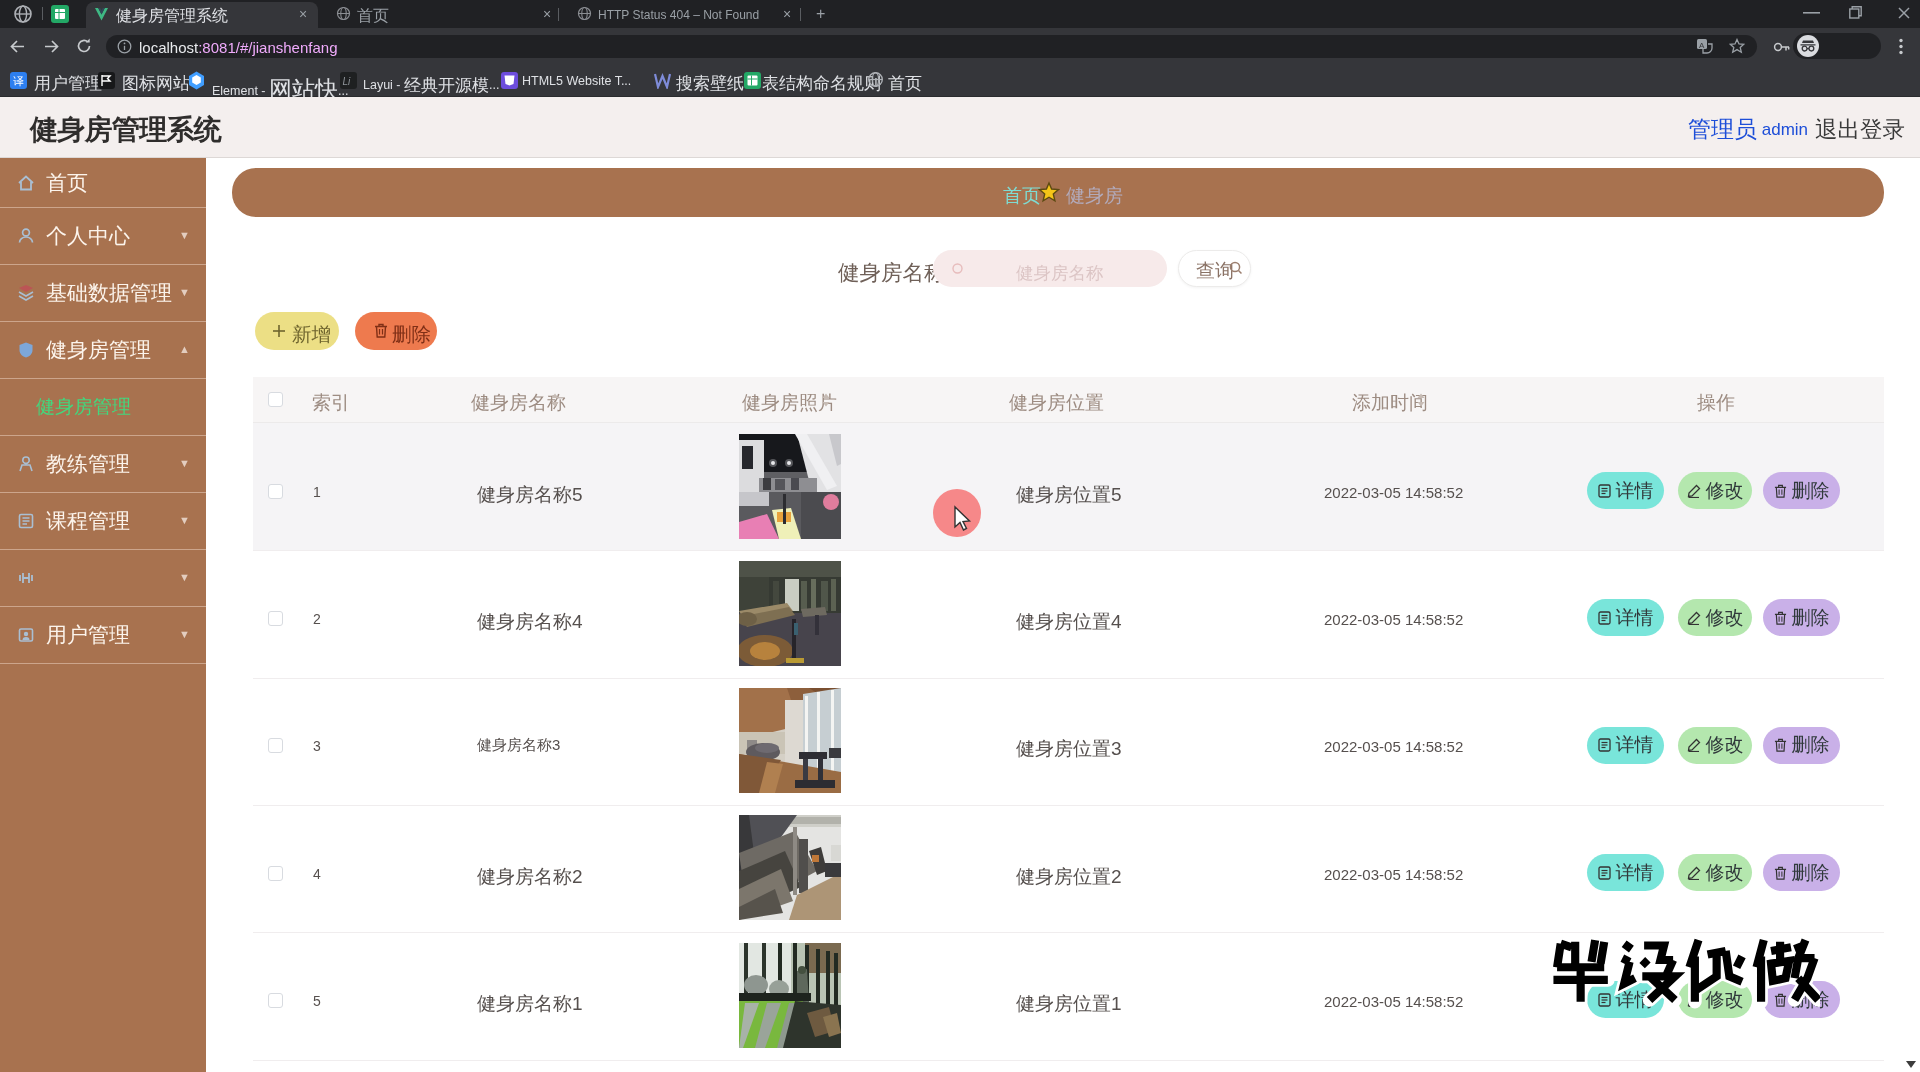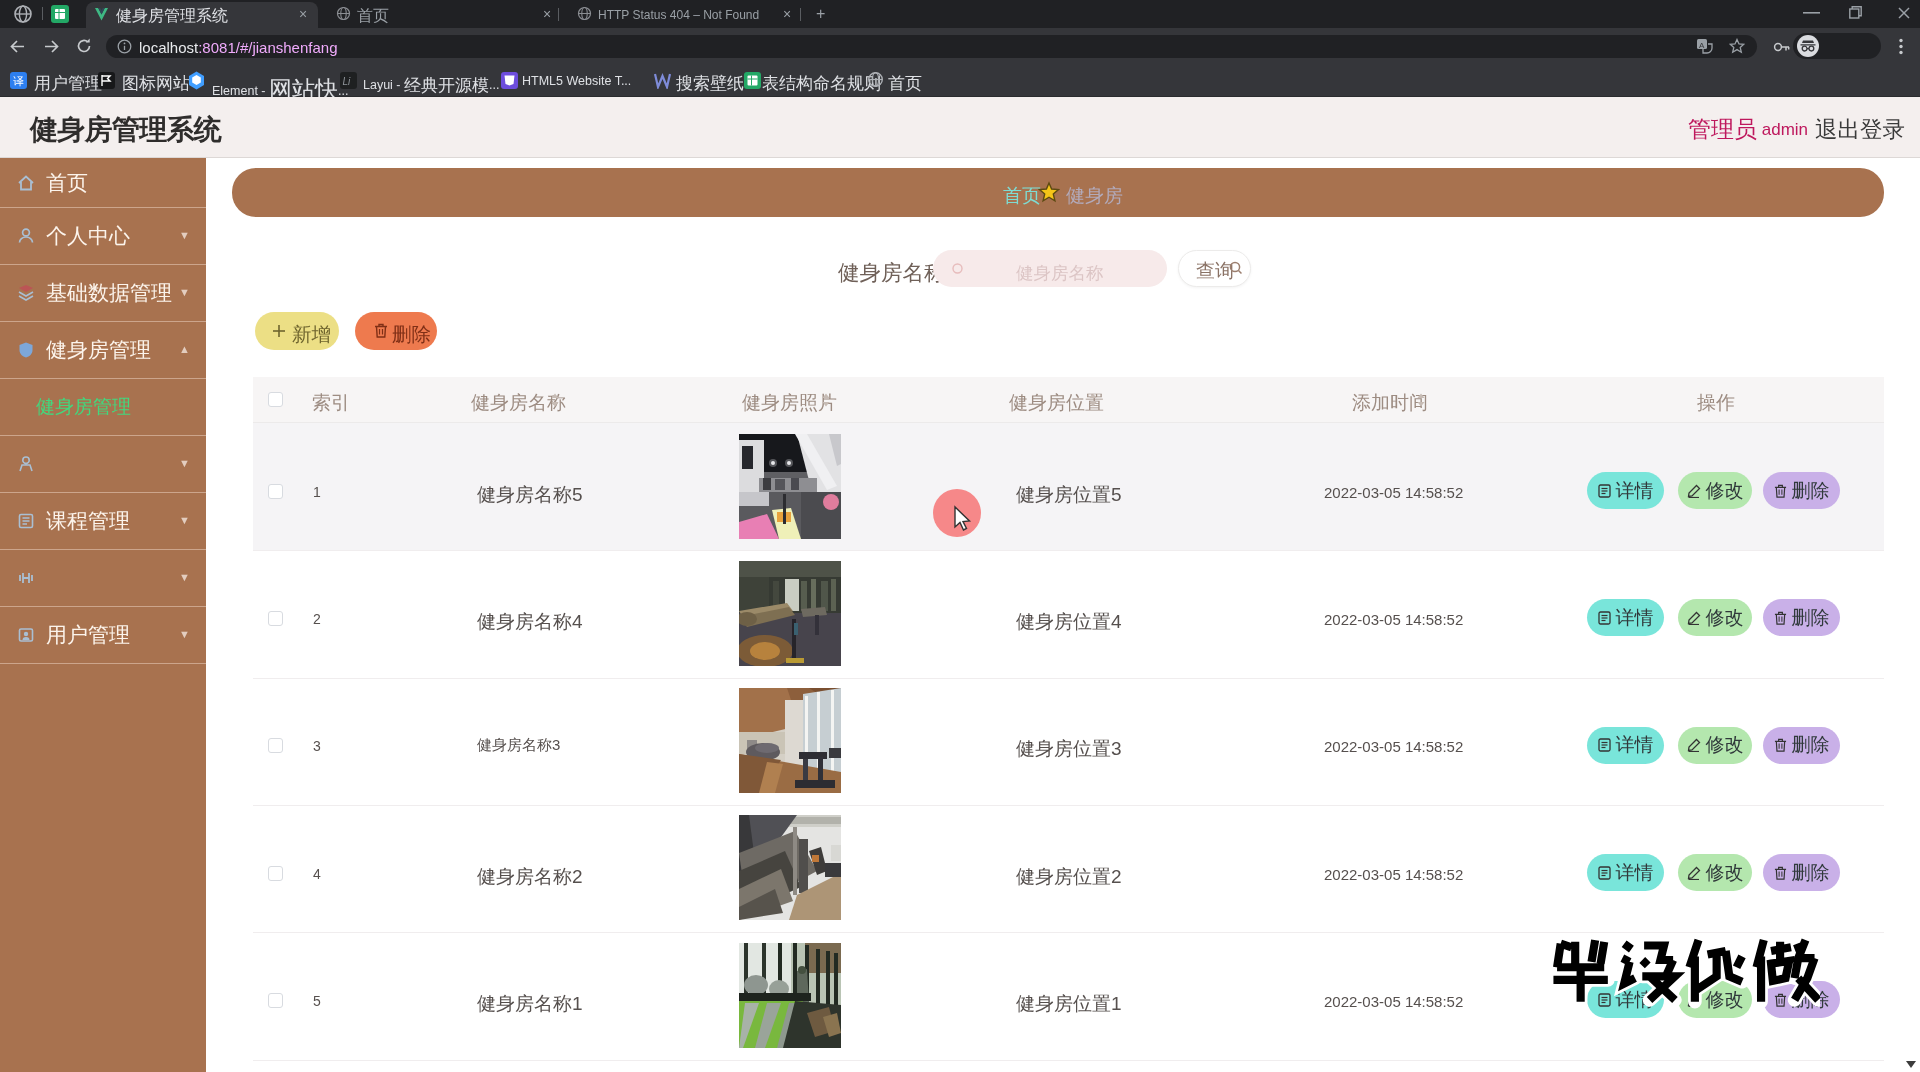--- a/index.html
+++ b/index.html
@@ -167,21 +167,21 @@
   <svg class="abs" style="left:867px;top:6px" width="17" height="17" viewBox="0 0 20 20">
       <circle cx="10" cy="10" r="8" fill="none" stroke="#aeb1b6" stroke-width="1.6"></circle>
       <ellipse cx="10" cy="10" rx="3.6" ry="8" fill="none" stroke="#aeb1b6" stroke-width="1.4"></ellipse>
       <line x1="2" y1="10" x2="18" y2="10" stroke="#aeb1b6" stroke-width="1.4"></line>
     </svg>
   <div class="abs tabtxt" style="left:888px;top:7px;font-size:17px">首页</div>
 </div>
 
 <div id="appheader">
   <div class="abs" style="left:30px;top:14px;font-size:28px;font-weight:bold;color:#2f2d2c;letter-spacing:-0.7px">健身房管理系统</div>
-  <div class="abs" style="left:1688px;top:17px;font-size:23px;color:#be185d">管理员<span style="font-size:17px;vertical-align:2px"> admin</span></div>
+  <div class="abs" style="left:1688px;top:17px;font-size:23px;color:#1d4ed8">管理员<span style="font-size:17px;vertical-align:2px"> admin</span></div>
   <div class="abs" style="left:1815px;top:17px;font-size:22.5px;color:#3a3a3a">退出登录</div>
 </div>
 
 <div id="sidebar">
     <div class="mi" style="top:0px;height:49px;line-height:49px;padding-left:46px;font-size:21px">首页</div>
     <svg class="mico" style="top:15.5px" viewBox="0 0 18 18">
       <path d="M2 9 L9 2.5 L16 9 M4 8 V15.5 H14 V8" fill="none" stroke="#a9bfd3" stroke-width="1.8"></path>
     </svg>
     <div class="mi" style="top:49px;height:57px;line-height:57px;padding-left:46px;font-size:21px">个人中心</div>
     <svg class="mico" style="top:68.5px" viewBox="0 0 18 18">
@@ -198,20 +198,21 @@
     <div class="chev" style="top:127.5px">▼</div>
     <div class="msep" style="top:106px"></div>
     <div class="mi" style="top:163px;height:57px;line-height:57px;padding-left:46px;font-size:21px">健身房管理</div>
     <svg class="mico" style="top:182.5px" viewBox="0 0 18 18">
       <path d="M9 1.5 L15.5 4 V9 C15.5 13 12.5 15.5 9 16.5 C5.5 15.5 2.5 13 2.5 9 V4 Z" fill="#7da7d9"></path>
     </svg>
     <div class="chev" style="top:184.5px">▲</div>
     <div class="msep" style="top:163px"></div>
     <div class="mi" style="top:220px;height:57px;line-height:57px;color:#43d77d;font-size:19px;padding-left:36px">健身房管理</div>
     <div class="msep" style="top:220px"></div>
+    <div class="mi" style="top:277px;height:57px;line-height:57px;padding-left:46px;font-size:21px">教练管理</div>
     <svg class="mico" style="top:296.5px" viewBox="0 0 18 18">
       <path d="M9 2 a3.2 3.2 0 1 1 0 6.4 a3.2 3.2 0 1 1 0-6.4 M3 16 L5 10 H13 L15 16" fill="none" stroke="#a9bfd3" stroke-width="1.6"></path>
     </svg>
     <div class="chev" style="top:298.5px">▼</div>
     <div class="msep" style="top:277px"></div>
     <div class="mi" style="top:334px;height:57px;line-height:57px;padding-left:46px;font-size:21px">课程管理</div>
     <svg class="mico" style="top:353.5px" viewBox="0 0 18 18">
       <rect x="2.5" y="2.5" width="13" height="13" rx="1.5" fill="none" stroke="#a9bfd3" stroke-width="1.6"></rect>
       <path d="M5.5 6 H12.5 M5.5 9 H12.5 M5.5 12 H10" stroke="#a9bfd3" stroke-width="1.4"></path>
     </svg>

